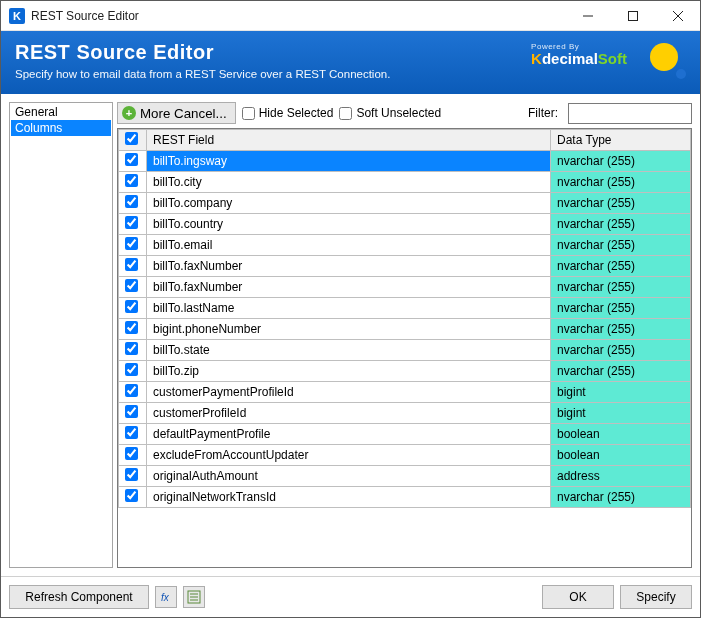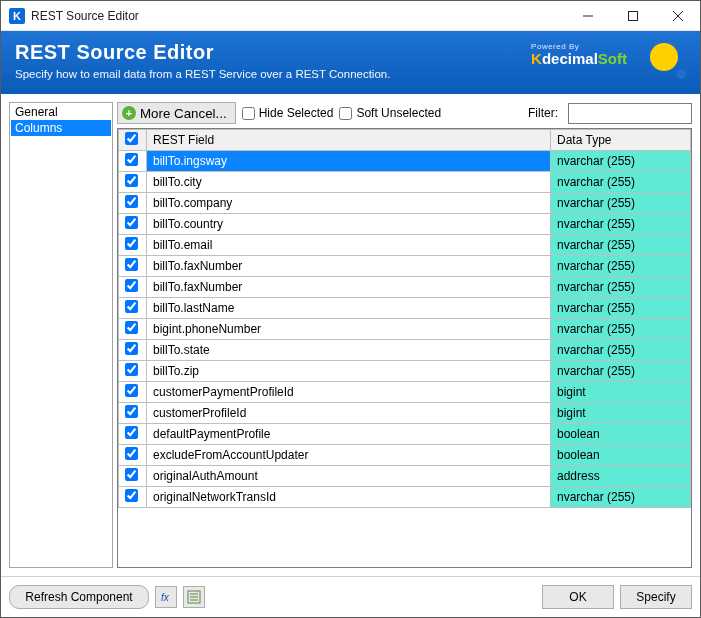--- a/index.html
+++ b/index.html
@@ -160,21 +160,21 @@
   }
   .btn {
     border: 1px solid #adadad;
     background: #e8e8e8;
     padding: 3px 0;
     min-width: 72px;
     text-align: center;
     font: inherit;
     height: 24px;
   }
-  .btn.refresh { min-width: 140px; border-radius: 10px; }
+  .btn.refresh { min-width: 140px; }
   .iconbtn {
     width: 22px; height: 22px;
     border: 1px solid #adadad;
     background: #e8e8e8;
     display:flex; align-items:center; justify-content:center;
   }
   .footer .spacer { flex:1; }
 </style>
 </head>
 <body>

